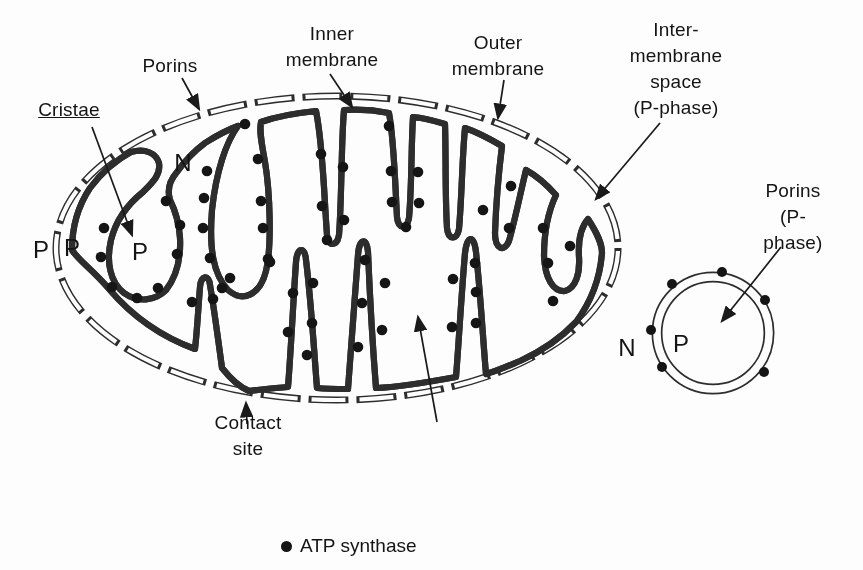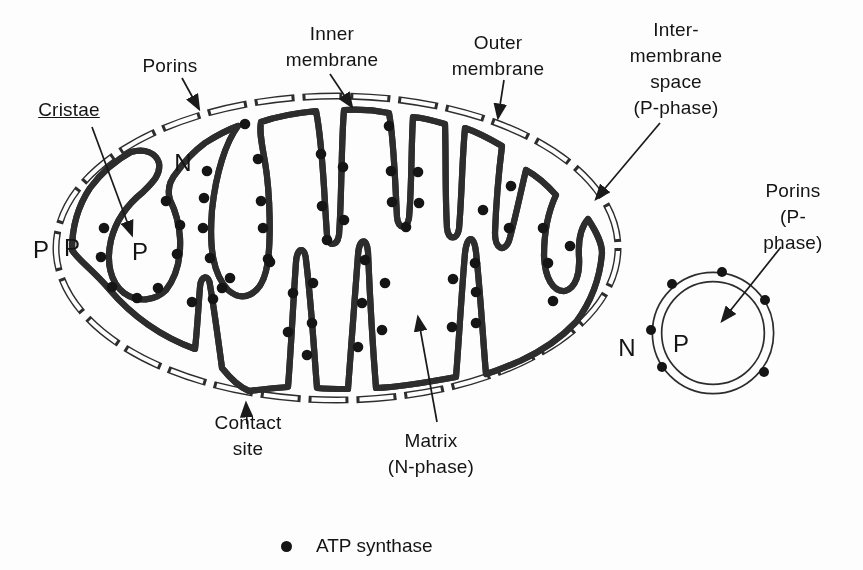--- a/index.html
+++ b/index.html
@@ -25,21 +25,21 @@
     position:absolute;
     transform:translate(-50%,-50%);
     font-size:24px;
     line-height:1;
     color:#141414;
   }
   .legend{
     position:absolute;
     left:281px;top:546px;
     transform:translate(0,-50%);
-    display:flex;align-items:center;gap:24px;
+    display:flex;align-items:center;gap:8px;
     font-size:19px;color:#141414;
   }
   .legend-dot{
     width:11px;height:11px;border-radius:50%;
     background:#151515;flex:0 0 auto;
   }
 </style>
 </head>
 <body>
 
@@ -214,22 +214,20 @@
 membrane</div>
   <div class="label" style="left:676px;top:69px;">Inter-
 membrane
 space
 (P-phase)</div>
   <div class="label" style="left:69px;top:110px;text-decoration:underline;">Cristae</div>
   <div class="label" style="left:793px;top:217px;">Porins
 (P-phase)</div>
   <div class="label" style="left:248px;top:436px;">Contact
 site</div>
-  <div class="label" style="left:431px;top:454px;">Matrix
-(N-phase)</div>
 
   <span class="letter" style="left:41px;top:250px;">P</span>
   <span class="letter" style="left:72px;top:248px;">P</span>
   <span class="letter" style="left:140px;top:252px;">P</span>
   <span class="letter" style="left:183px;top:163px;">N</span>
   <span class="letter" style="left:627px;top:348px;">N</span>
   <span class="letter" style="left:681px;top:344px;">P</span>
 
   <div class="legend">
     <span class="legend-dot"></span>

